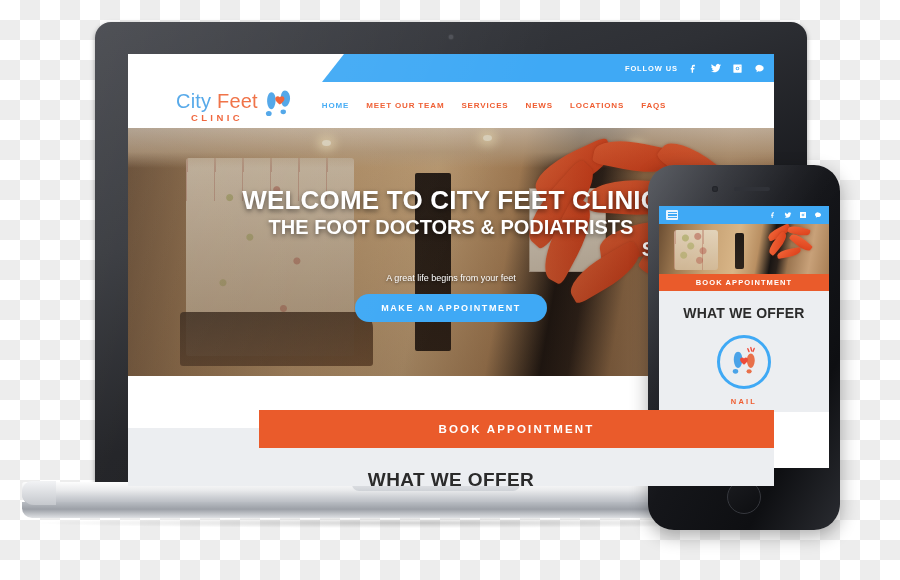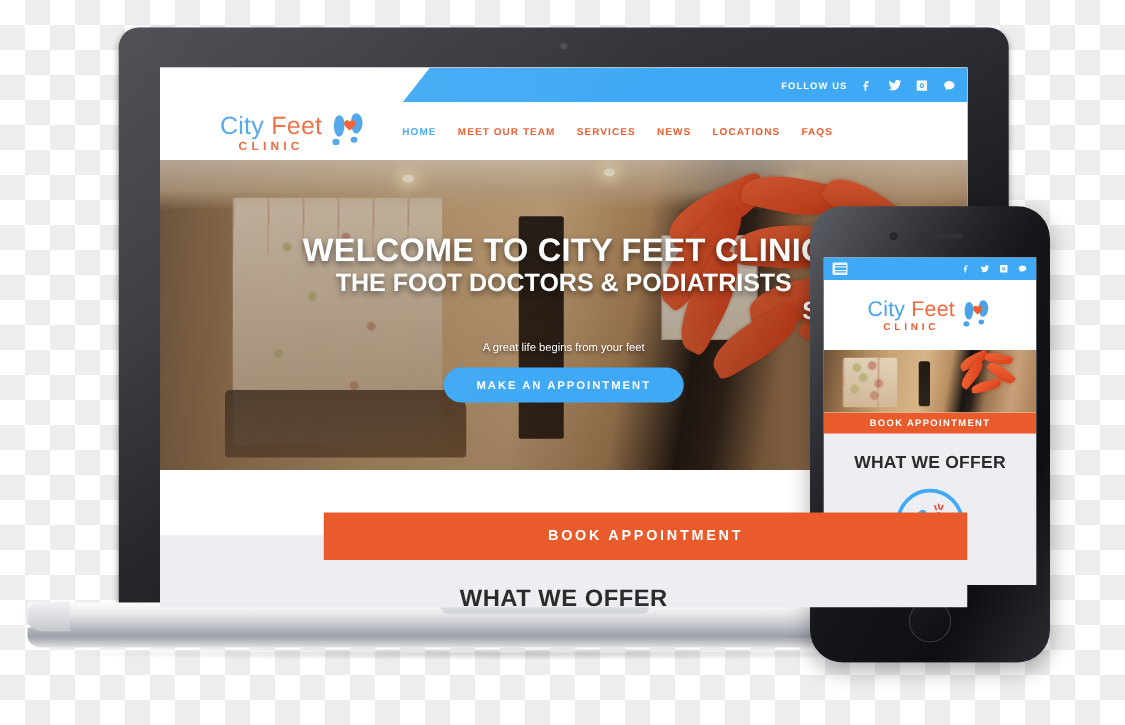--- a/index.html
+++ b/index.html
@@ -406,36 +406,20 @@
               </svg>
           </span>
           <span class="soc">
             <svg viewBox="0 0 24 24">
                 <path d="M12 4C7 4 3 7.1 3 11c0 2.2 1.3 4.2 3.3 5.5L5.5 20l3.8-2c.8.2 1.7.3 2.7.3 5 0 9-3.1 9-7s-4-7-9-7z"></path>
               </svg>
           </span>
         </div>
       </div>
 
-      <div class="m-logo">
-        <div class="logo-text">
-          <div class="logo-l1">
-            <span class="c1">City</span>
-            <span class="c2">Feet</span>
-          </div>
-          <div class="logo-l2">CLINIC</div>
-        </div>
-        <svg class="logo-mark" viewBox="0 0 34 40">
-          <path d="M8 5c3 0 5 4 5 9s-2 11-5 11-5-5-5-10S5 5 8 5z" fill="#4aa3e8"></path>
-          <ellipse cx="5" cy="30" rx="3.4" ry="3" fill="#4aa3e8"></ellipse>
-          <path d="M24 3c3 0 6 4 6 9s-3 10-6 10-5-5-5-10 2-9 5-9z" fill="#4aa3e8"></path>
-          <ellipse cx="22" cy="28" rx="3.2" ry="2.8" fill="#4aa3e8"></ellipse>
-          <path d="M18 11c1.6-2.4 5.4-1.7 5.4 1.5 0 2.6-3.4 5.3-5.4 6.8-2-1.5-5.4-4.2-5.4-6.8 0-3.2 3.8-3.9 5.4-1.5z" fill="#ef5c30"></path>
-        </svg>
-      </div>
 
       <div class="m-hero">
         <div class="hp-base"></div>
         <div class="hp-tree"></div>
         <div class="hp-door"></div>
         <div class="hp-flowers">
           <div class="petal" style="left:12%;top:6%;width:32%;height:22%;transform:rotate(-25deg);"></div>
           <div class="petal" style="left:40%;top:2%;width:30%;height:20%;transform:rotate(15deg);"></div>
           <div class="petal" style="left:10%;top:34%;width:34%;height:22%;transform:rotate(-50deg);"></div>
           <div class="petal" style="left:42%;top:32%;width:32%;height:22%;transform:rotate(40deg);"></div>

